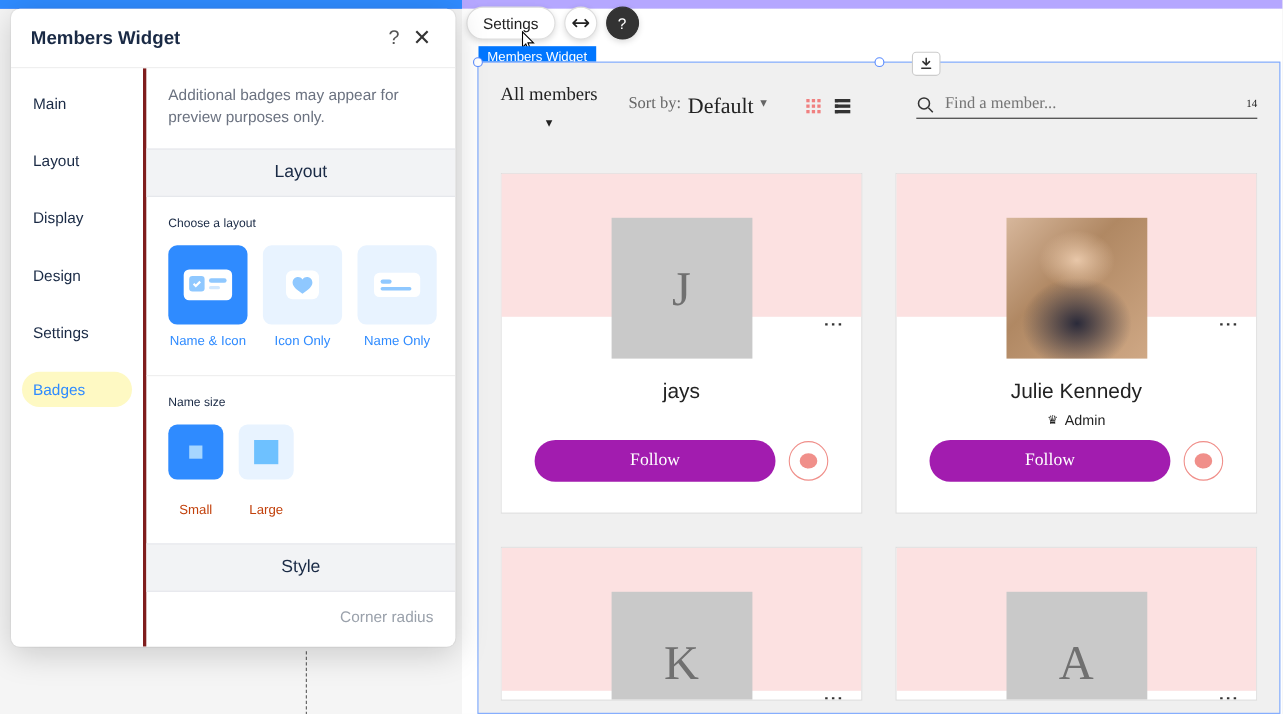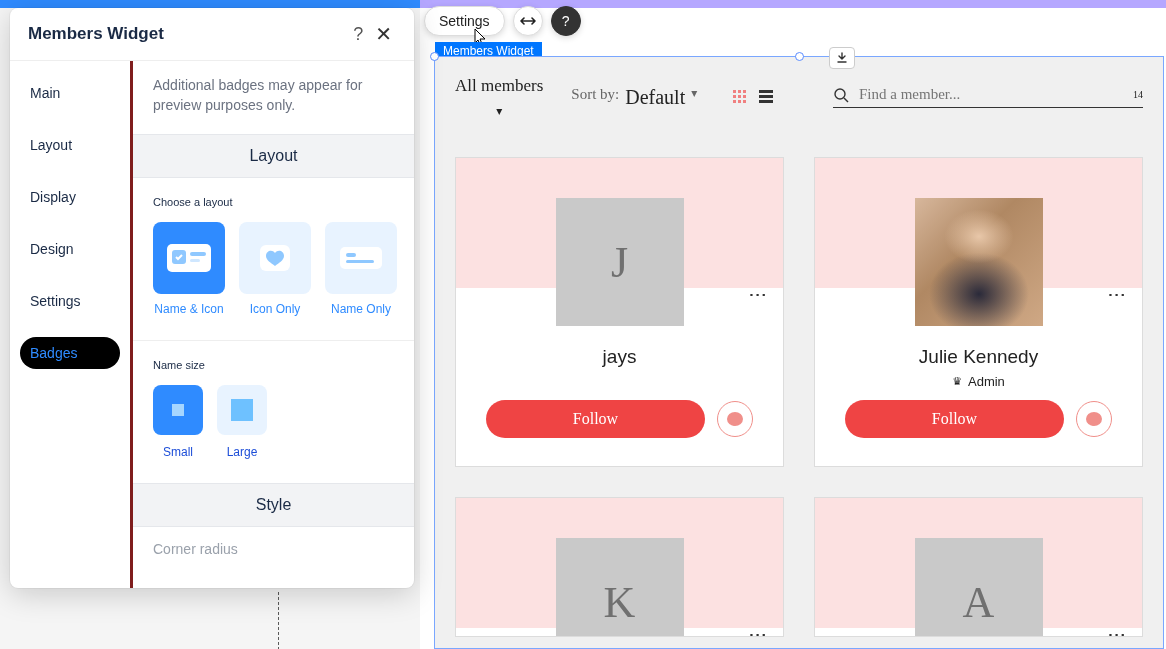--- a/index.html
+++ b/index.html
@@ -41,58 +41,58 @@
   .card { background:#fff; border:1px solid #dcdcdc; position:relative; height:310px; }
   .card .top{ height:130px; background:#fce1e1; }
   .avatar { position:absolute; top:40px; left:50%; transform:translateX(-50%); width:128px; height:128px; background:#c9c9c9; display:flex; align-items:center; justify-content:center; font-size:44px; color:#707070; font-family:Georgia,serif;}
   .avatar.photo{ background:linear-gradient(135deg,#d7b79c 0%, #b08863 40%, #cfa885 100%);}
   .avatar.photo::after{content:""; position:absolute; inset:0; background:radial-gradient(ellipse 45% 35% at 50% 30%, #e8c7a9 0%, transparent 60%), radial-gradient(ellipse 60% 50% at 50% 75%, #2a2a3a 0%, transparent 65%);}
   .card .name{ text-align:center; margin-top:58px; font-family:Liberation Sans, sans-serif; font-size:19px; color:#222;}
   .card .role{ text-align:center; font-size:13px; color:#222; margin-top:6px; display:flex; align-items:center; justify-content:center; gap:6px;}
   .crown{ font-size:11px;}
   .card .menu-dots{ position:absolute; right:14px; top:128px; font-size:18px; color:#333; letter-spacing:-1px; writing-mode:vertical-rl;}
   .card .actions{ position:absolute; bottom:28px; left:30px; right:30px; display:flex; gap:12px; align-items:center;}
-  .follow-btn{ flex:1; background:#ef4444; color:#fff; border:none; height:38px; border-radius:20px; font-size:16px; font-family:Georgia,serif;}
+  .follow-btn{ flex:1; background:#a21caf; color:#fff; border:none; height:38px; border-radius:20px; font-size:16px; font-family:Georgia,serif;}
   .chat-btn{ width:36px; height:36px; border:1.5px solid #f08f8a; border-radius:50%; display:flex; align-items:center; justify-content:center;}
   .chat-ic{ width:16px; height:14px; background:#f08f8a; border-radius:50%; position:relative;}
   .chat-ic::after{content:"";position:absolute;bottom:-4px;left:3px;border:4px solid transparent;border-top-color:#f08f8a;}
   .card.partial{ height:140px; overflow:hidden;}
 
   
   .panel { position:absolute; top:8px; left:10px; width:404px; height:580px; background:#fff; border-radius:8px; box-shadow:0 6px 30px rgba(0,0,0,.18), 0 0 0 1px rgba(0,0,0,.04); display:flex; flex-direction:column; overflow:hidden;}
   .panel-head { display:flex; align-items:center; padding:14px 18px; border-bottom:1px solid #eee;}
   .panel-title{ font-size:17px; font-weight:700; color:#1a2a45;}
   .panel-head .q{ margin-left:auto; color:#555; font-size:18px; padding:0 8px;}
   .panel-head .x{ color:#333; font-size:20px; padding:0 4px;}
   .panel-body{ flex:1; display:flex; overflow:hidden;}
   .panel-nav{ width:120px; padding:16px 10px; display:flex; flex-direction:column; gap:20px; font-size:14px;}
   .nav-item{ padding:8px 10px; color:#1a2a45; border-radius:16px; }
-  .nav-item.active{ background:#000000; color:#2f8bff;}
+  .nav-item.active{ background:#fef9c3; color:#2f8bff;}
   .nav-gap{ height:18px;}
   .panel-content{ flex:1; border-left:3px solid #7f1d1d; overflow-y:auto;}
   .note{ padding:14px 20px 18px; color:#6b7280; font-size:14px; line-height:1.45;}
   .section-h{ background:#f2f3f5; text-align:center; padding:12px; font-size:16px; color:#1a2a45; border-top:1px solid #e5e7eb; border-bottom:1px solid #e5e7eb;}
   .section{ padding:18px 20px 24px;}
   .sec-label{ font-size:11px; color:#1a2a45; margin-bottom:14px;}
   .opt-row{ display:flex; gap:14px;}
   .opt{ width:72px; text-align:center;}
   .opt .tile{ width:72px; height:72px; border-radius:8px; background:#e8f3ff; display:flex; align-items:center; justify-content:center;}
   .opt.sel .tile{ background:#2f8bff;}
   .opt .lbl{ font-size:12px; color:#2f8bff; margin-top:8px;}
   .tile svg{ display:block;}
   .size-row{ display:flex; gap:14px;}
   .size-opt{ text-align:center;}
   .size-tile{ width:50px; height:50px; border-radius:8px; background:#e8f3ff; display:flex; align-items:center;justify-content:center;}
   .size-opt.sel .size-tile{ background:#2f8bff;}
   .sq{ background:#6ec1ff;}
   .size-opt.sel .sq{ background:#a6d6ff;}
   .size-opt .sq.sm{ width:12px; height:12px;}
   .size-opt .sq.lg{ width:22px; height:22px;}
-  .size-opt .lbl{ font-size:12px; color:#1d4ed8; margin-top:10px;}
-  .corner-lbl{ padding:14px 20px; color:#9aa1ab; font-size:14px;}
+  .size-opt .lbl{ font-size:12px; color:#c2410c; margin-top:20px;}
+  .corner-lbl{ padding:14px 20px; color:#9aa1ab; font-size:14px;text-align:right;}
   hr.sep{ border:none; border-top:1px solid #eee; margin:0;}
   
   .dashed-line{ position:absolute; left:278px; top:592px; height:58px; border-left:1px dashed #5a5a5a; }
 </style>
 </head>
 <body>
 
 <div class="topbar"></div>
 <div class="topbar-accent"></div>
 <div class="canvas-bg"></div>

